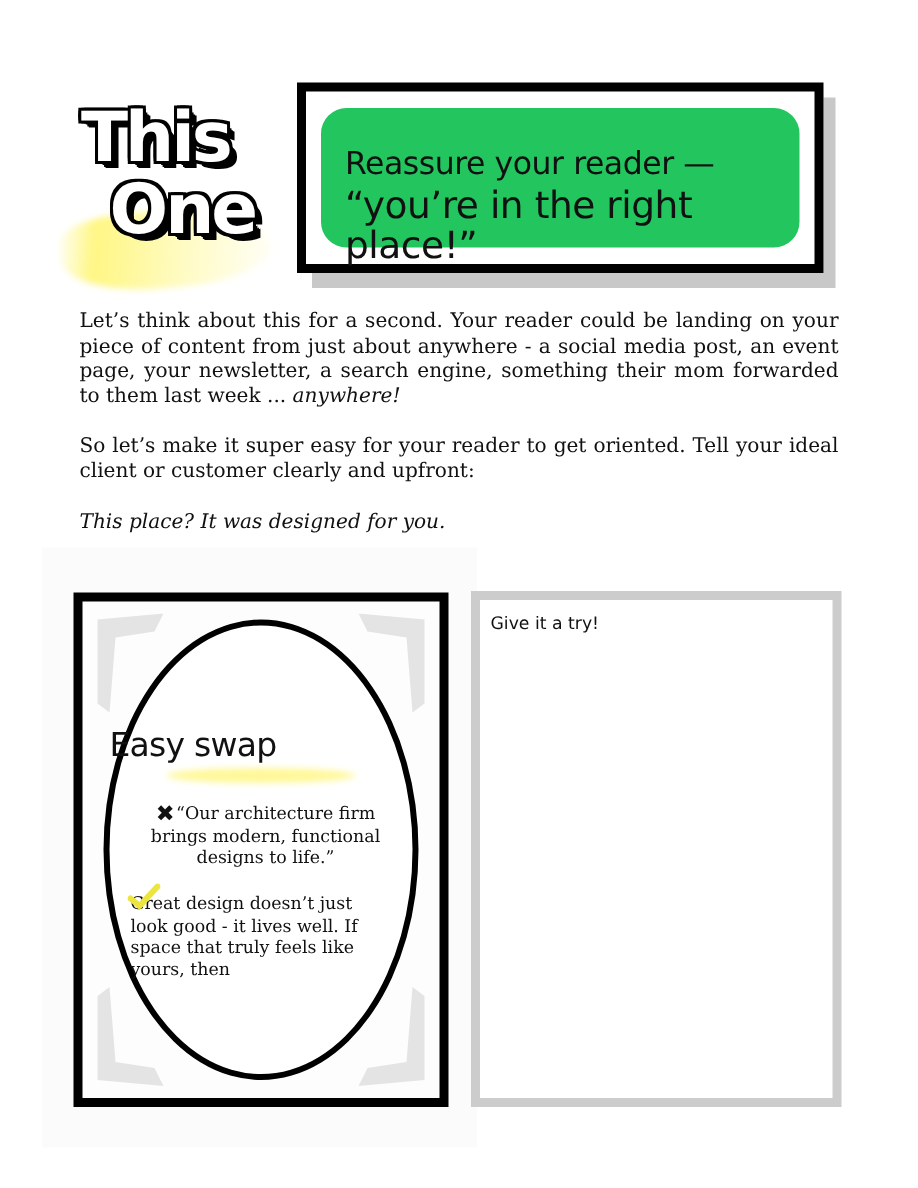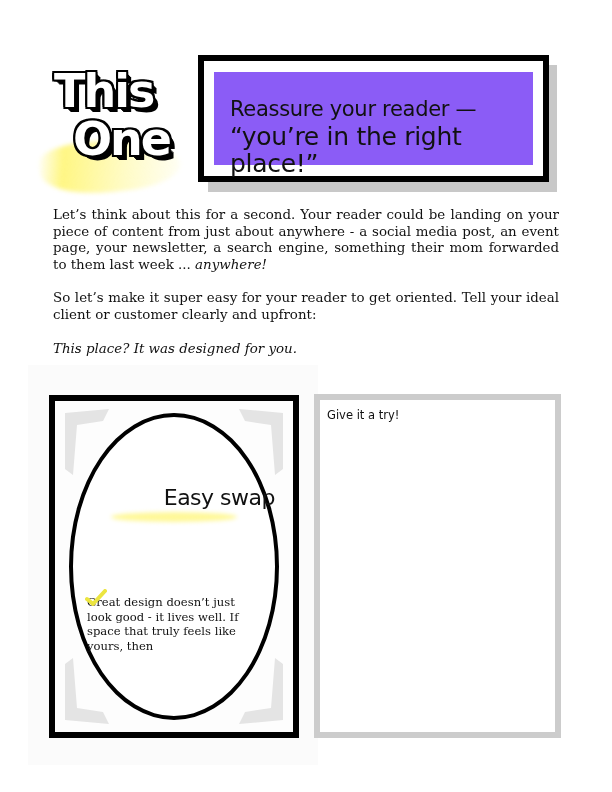--- a/index.html
+++ b/index.html
@@ -15,21 +15,21 @@
     text-shadow:
       -2px -2px 0 #000, 2px -2px 0 #000, -2px 2px 0 #000, 2px 2px 0 #000,
       0 -2px 0 #000, 0 2px 0 #000, -2px 0 0 #000, 2px 0 0 #000,
       3px 3px 0 #000, 4px 4px 0 #000, 5px 5px 0 #000; }
   .step-word.w1 { left:14px; top:10px; }
   .step-word.w2 { left:33px; top:58px; }
 
   
   .header-shadow { position:absolute; left:208px; top:65px; width:349px; height:127px; background:#c8c8c8; }
   .header-box { position:absolute; left:198px; top:55px; width:339px; height:115px; border:6px solid #000; background:#fff; }
-  .header-inner { position:absolute; left:10px; top:11px; right:10px; bottom:11px; background:#8b5cf6; }
+  .header-inner { position:absolute; left:10px; top:11px; right:10px; bottom:11px; background:#22c55e;border-radius:17px; }
   .header-title { position:absolute; left:16px; top:24px; font-family:"DejaVu Sans", sans-serif; font-size:21px; line-height:27px; color:#111; letter-spacing:-0.3px; }
   .header-title .sub { display:block; font-size:25px; }
 
   
   .body-copy { position:absolute; left:53px; width:506px; font-size:13.4px; line-height:16.7px; text-align:justify; }
   .p1 { top:207px; }
   .p2 { top:290px; }
   .p3 { top:341px; font-style:italic; }
   .p1 em { font-style:italic; }
 
@@ -38,21 +38,21 @@
 
   .swap-card { position:absolute; left:49px; top:395px; width:238px; height:331px; border:6px solid #000; background:#fdfdfd; }
   .corner { position:absolute; width:50px; height:70px; }
   .corner svg { width:100%; height:100%; }
   .c-tl { left:8px; top:8px; }
   .c-tr { right:8px; top:8px; }
   .c-bl { left:8px; bottom:8px; }
   .c-br { right:8px; bottom:8px; }
 
   .oval { position:absolute; left:14px; top:12px; width:202px; height:299px; border:4px solid #000; border-radius:50%; background:#fff; }
-  .oval-title { position:absolute; left:0; right:0; top:68px; text-align:right; font-family:"DejaVu Sans", sans-serif; font-size:22px; letter-spacing:-0.5px; }
+  .oval-title { position:absolute; left:0; right:0; top:68px; text-align:left; font-family:"DejaVu Sans", sans-serif; font-size:22px; letter-spacing:-0.5px; }
   .oval-title-hl { position:absolute; left:38px; width:126px; top:95px; height:10px; background:rgba(255,245,110,0.7); border-radius:50%; filter:blur(2px); }
 
   .bad-row { position:absolute; left:18px; right:12px; top:118px; text-align:center; font-size:11.6px; line-height:14.6px; }
   .good-row { position:absolute; left:14px; right:10px; top:178px; text-align:left; font-size:11.6px; line-height:14.6px; }
   .x-icon { display:inline-block; font-family:"DejaVu Sans", sans-serif; font-weight:bold; font-size:15px; line-height:12px; vertical-align:-1px; margin-right:1px; }
   .check-icon { position:absolute; left:-2px; top:-6px; width:22px; height:18px; }
 
   .try-box { position:absolute; left:314px; top:394px; width:235px; height:332px; border:6px solid #cccccc; background:#fff;text-align:center; }
   .try-label { position:absolute; left:7px; top:8px; font-family:"DejaVu Sans", sans-serif; font-size:11.5px; color:#111; }
 </style>
@@ -104,20 +104,23 @@
     <svg viewBox="0 0 50 70">
         <path d="M48 66 L4 70 L10 58 L36 54 L40 4 L48 10 Z" fill="#e4e4e4"></path>
         <path d="M36 48 L20 54 L34 30 Z" fill="#fdfdfd"></path>
       </svg>
   </div>
 
   <div class="oval">
     <div class="oval-title-hl"></div>
     <div class="oval-title">Easy swap</div>
 
+    <div class="bad-row">
+      <span class="x-icon">✖</span><span>“Our architecture firm brings modern, functional designs to life.”</span>
+    </div>
 
     <div class="good-row">
       <svg class="check-icon" viewBox="0 0 22 18">
           <path d="M2 10 L8 15 L20 2" stroke="#ece540" stroke-width="4" fill="none" stroke-linecap="round" stroke-linejoin="round"></path>
         </svg>
       <div>Great design doesn’t just</div>
       <div>look good - it lives well. If</div>
       <div>space that truly feels like</div>
       <div>yours, then</div>
     </div>

